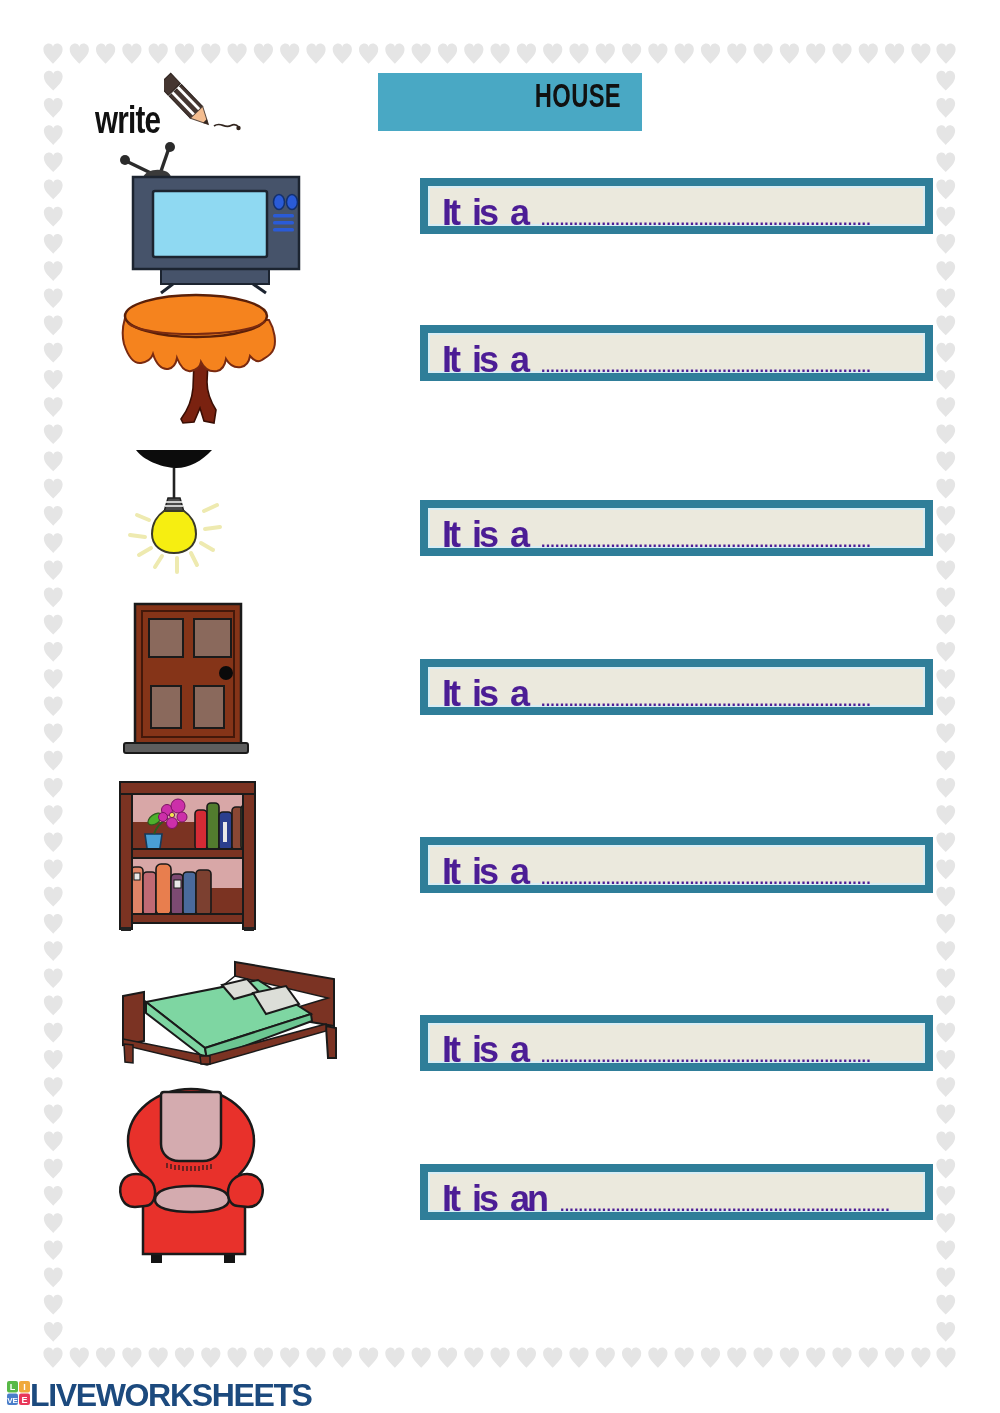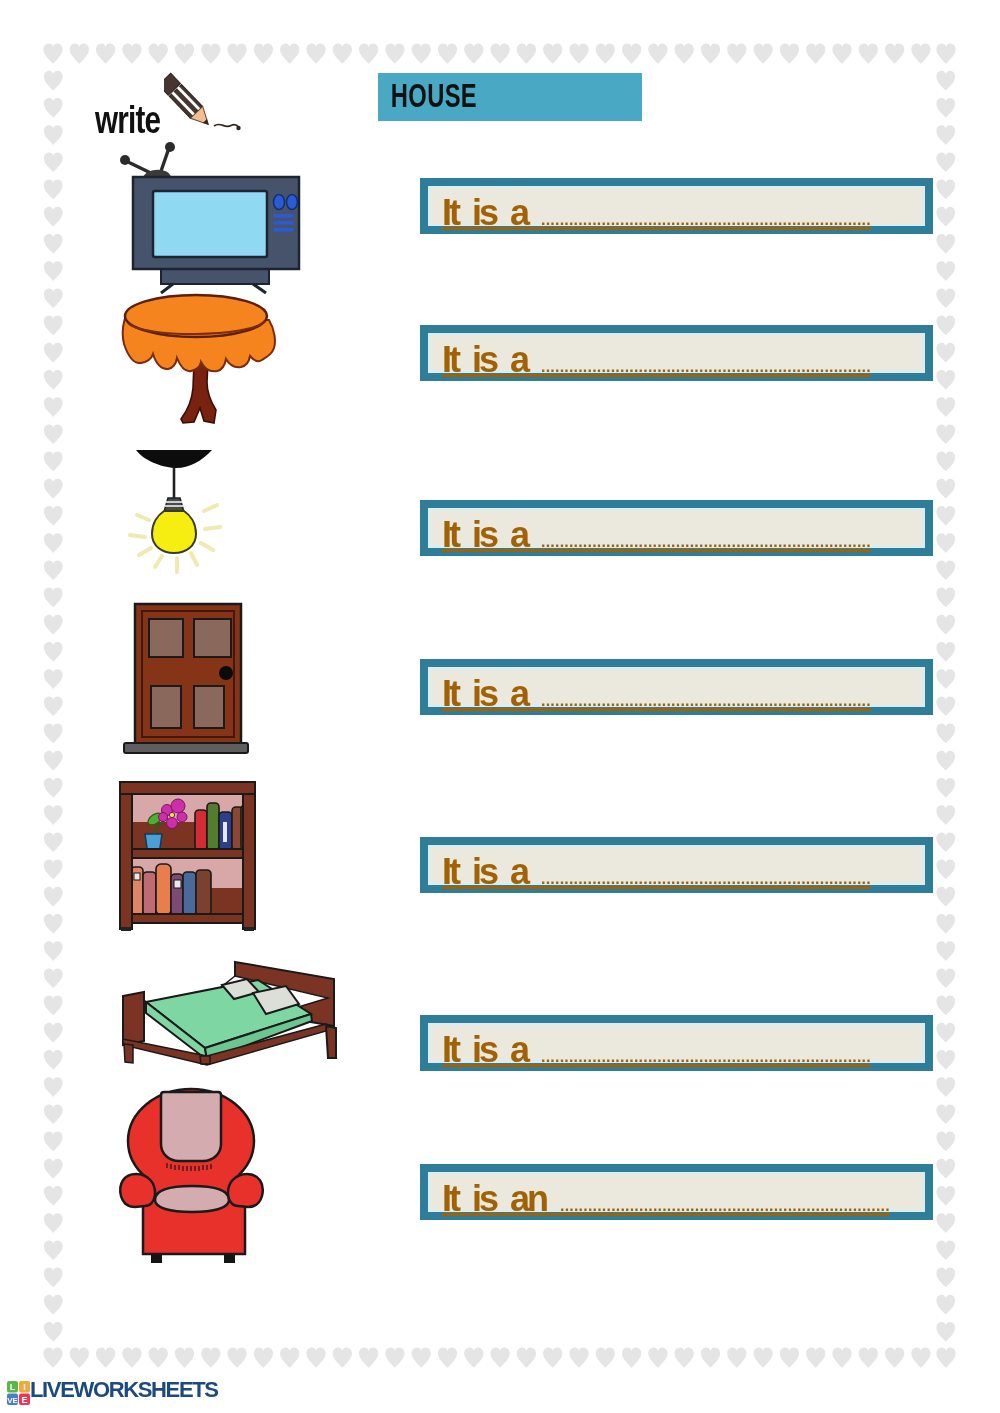--- a/index.html
+++ b/index.html
@@ -1,28 +1,28 @@
 <!DOCTYPE html>
 <html><head>
 <meta charset="utf-8">
 <style>
   html,body{margin:0;padding:0;}
   body{width:1000px;height:1413px;background:#ffffff;position:relative;overflow:hidden;
        font-family:"Liberation Sans", sans-serif;}
   .abs{position:absolute;}
   .abox{position:absolute;left:420px;width:513px;height:56px;box-sizing:border-box;
         background:#ebe9dd;border:8px solid #2f7e99;box-shadow:inset 0 0 0 2px #d8edf4;}
-  .atext{position:absolute;left:14px;top:6px;font-size:36px;font-weight:bold;color:#a16207;
-         letter-spacing:-3px;word-spacing:7px;white-space:nowrap;text-decoration:underline;}
+  .atext{position:absolute;left:14px;top:6px;font-size:36px;font-weight:bold;color:#4c1d95;
+         letter-spacing:-3px;word-spacing:7px;white-space:nowrap;}
   .dots{font-size:16px;letter-spacing:0.2px;font-weight:bold;}
-  #title{position:absolute;left:378px;top:73px;width:264px;height:48px;background:#49a8c4;
-         text-align:left;}
+  #title{position:absolute;left:378px;top:73px;width:264px;height:58px;background:#49a8c4;
+         text-align:right;}
   #title span{display:inline-block;font-size:33px;font-weight:bold;color:#111;letter-spacing:0.5px;line-height:46px;transform:scaleX(0.72);position:relative;left:-4px;}
   #write{position:absolute;left:95px;top:99px;font-size:38px;font-weight:bold;color:#111;letter-spacing:-1px;transform:scaleX(0.78);transform-origin:left top;}
-  #logotext{position:absolute;left:30px;top:1377px;font-size:22px;font-weight:bold;
+  #logotext{position:absolute;left:30px;top:1377px;font-size:32px;font-weight:bold;
             color:#1c4a7e;letter-spacing:-1.35px;}
 </style>
 </head>
 <body>
 <svg id="hearts" class="abs" style="left:0;top:0;" width="1000" height="1413" viewBox="0 0 1000 1413">
   <defs>
     <path id="hh" d="M9.5 19.3 C 6 15.5, 0.8 11.5, 0.8 6.2 C 0.8 3, 3.2 1, 5.7 1 C 7.5 1, 8.9 2, 9.5 3.8 C 10.1 2, 11.5 1, 13.3 1 C 15.8 1, 18.2 3, 18.2 6.2 C 18.2 11.5, 13 15.5, 9.5 19.3 Z" fill="#e5e5e5"></path>
   </defs>
   <g id="huses">
   <use href="#hh" transform="translate(42.5,42.5) scale(1.1053)"></use>

